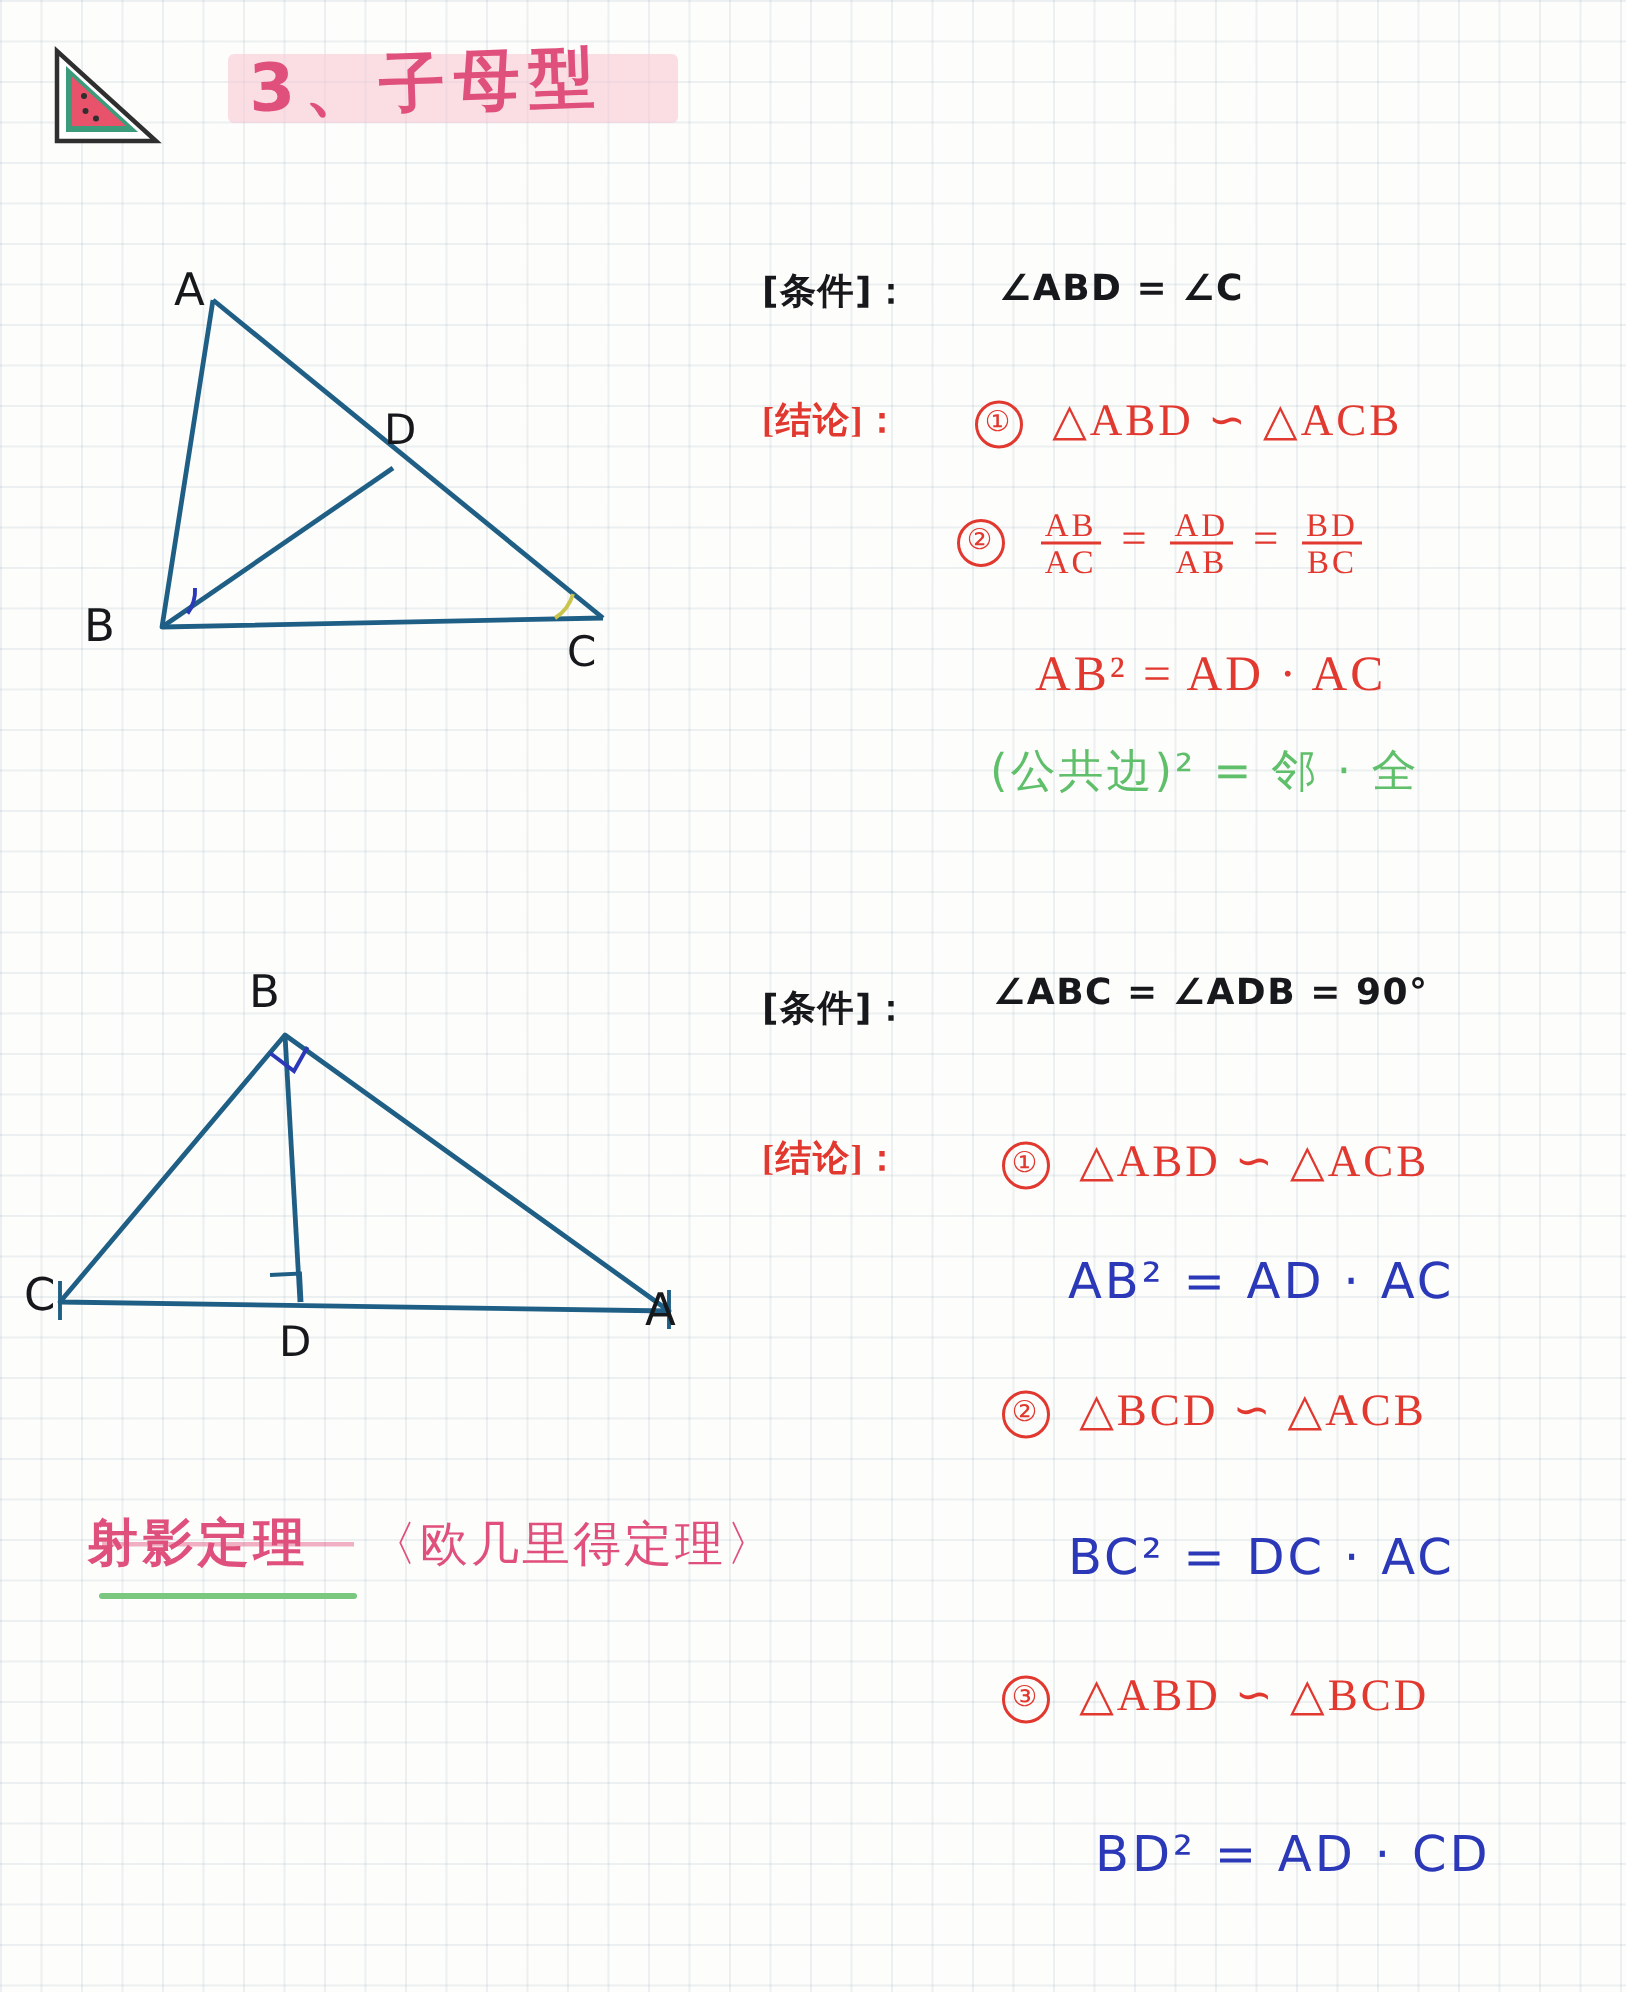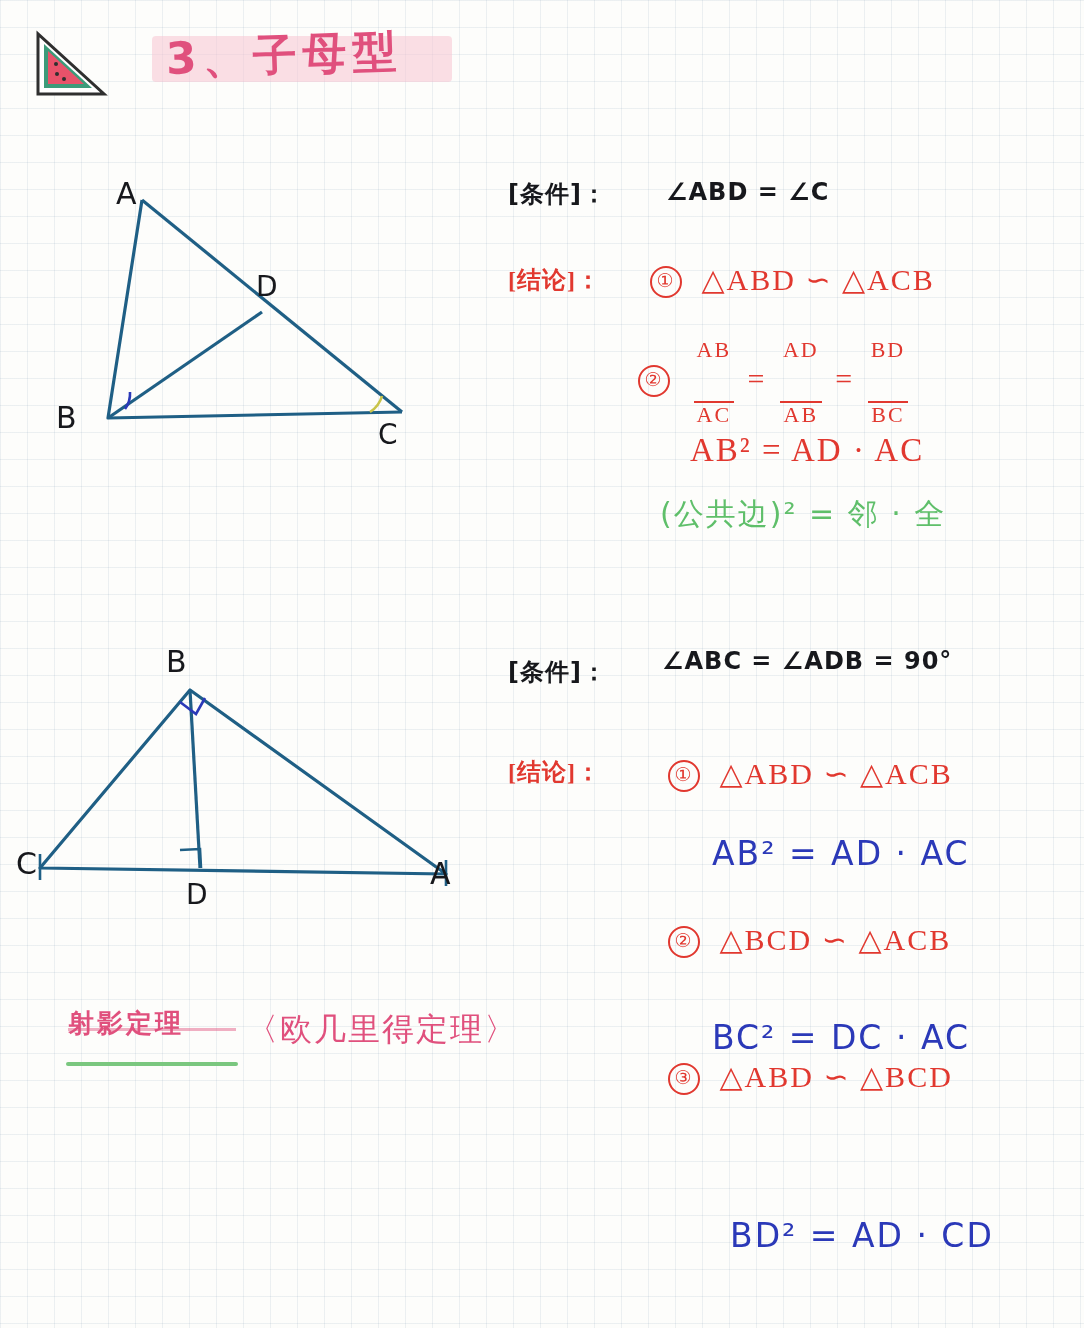--- a/index.html
+++ b/index.html
@@ -103,21 +103,21 @@
   
   .frac {
     display: inline-block;
     text-align: center;
     vertical-align: middle;
     margin: 0 4px;
     font-size: 22px;
     line-height: 1.05;
   }
   .frac .num { display: block; padding: 0 3px; }
-  .frac .den { display: block; border-top: 2px solid currentColor; padding: 0 3px; margin-top: 40px; }
+  .frac .den { display: block; border-top: 2px solid currentColor; padding: 0 3px; }
 
   
   .pink-underline {
     position: absolute;
     left: 66px;
     top: 1062px;
     width: 172px;
     height: 4px;
     background: #7ac77f;
     border-radius: 2px;
@@ -218,40 +218,40 @@
       <path d="M30 214 L30 240" fill="none" stroke="#1f5f85" stroke-width="2.6"></path>
       <path d="M436 220 L436 246" fill="none" stroke="#1f5f85" stroke-width="2.6"></path>
     </svg>
     <div class="hw black" style="left:156px; top:4px; font-size:30px;">B</div>
     <div class="hw black" style="left:6px; top:206px; font-size:30px;">C</div>
     <div class="hw black" style="left:420px; top:216px; font-size:30px;">A</div>
     <div class="hw black" style="left:176px; top:238px; font-size:28px;">D</div>
   </div>
 
   <div class="pink-strike"></div>
-  <div class="hw pink" style="left:68px; top:1006px; font-size:26px; font-weight:bold; letter-spacing:3px;">射影定理</div>
+  <div class="hw pink" style="left:58px; top:1006px; font-size:34px; font-weight:bold; letter-spacing:3px;">射影定理</div>
   <div class="pink-underline"></div>
   <div class="hw pink" style="left:246px; top:1008px; font-size:32px; letter-spacing:2px;">〈欧几里得定理〉</div>
 
   <div class="hw black label-box" style="left:508px; top:656px;">[条件]：</div>
   <div class="hw black label-box" style="left:662px; top:647px;">∠ABC = ∠ADB = 90°</div>
 
   <div class="hw red label-box" style="left:508px; top:756px;">[结论]：</div>
 
   <div class="hw red formula" style="left:668px; top:756px;">
     <span class="circ">①</span>
     <span>△ABD ∽ △ACB</span>
   </div>
   <div class="hw blue formula-lg" style="left:712px; top:834px;">AB² = AD · AC</div>
 
   <div class="hw red formula" style="left:668px; top:922px;">
     <span class="circ">②</span>
     <span>△BCD ∽ △ACB</span>
   </div>
   <div class="hw blue formula-lg" style="left:712px; top:1018px;text-align:right;">BC² = DC · AC</div>
 
-  <div class="hw red formula" style="left:668px; top:1059px;">
+  <div class="hw red formula" style="left:668px; top:1112px;">
     <span class="circ">③</span>
     <span>△ABD ∽ △BCD</span>
   </div>
   <div class="hw blue formula-lg" style="left:730px; top:1216px;">BD² = AD · CD</div>
 
 </div>
 
 </body></html>

